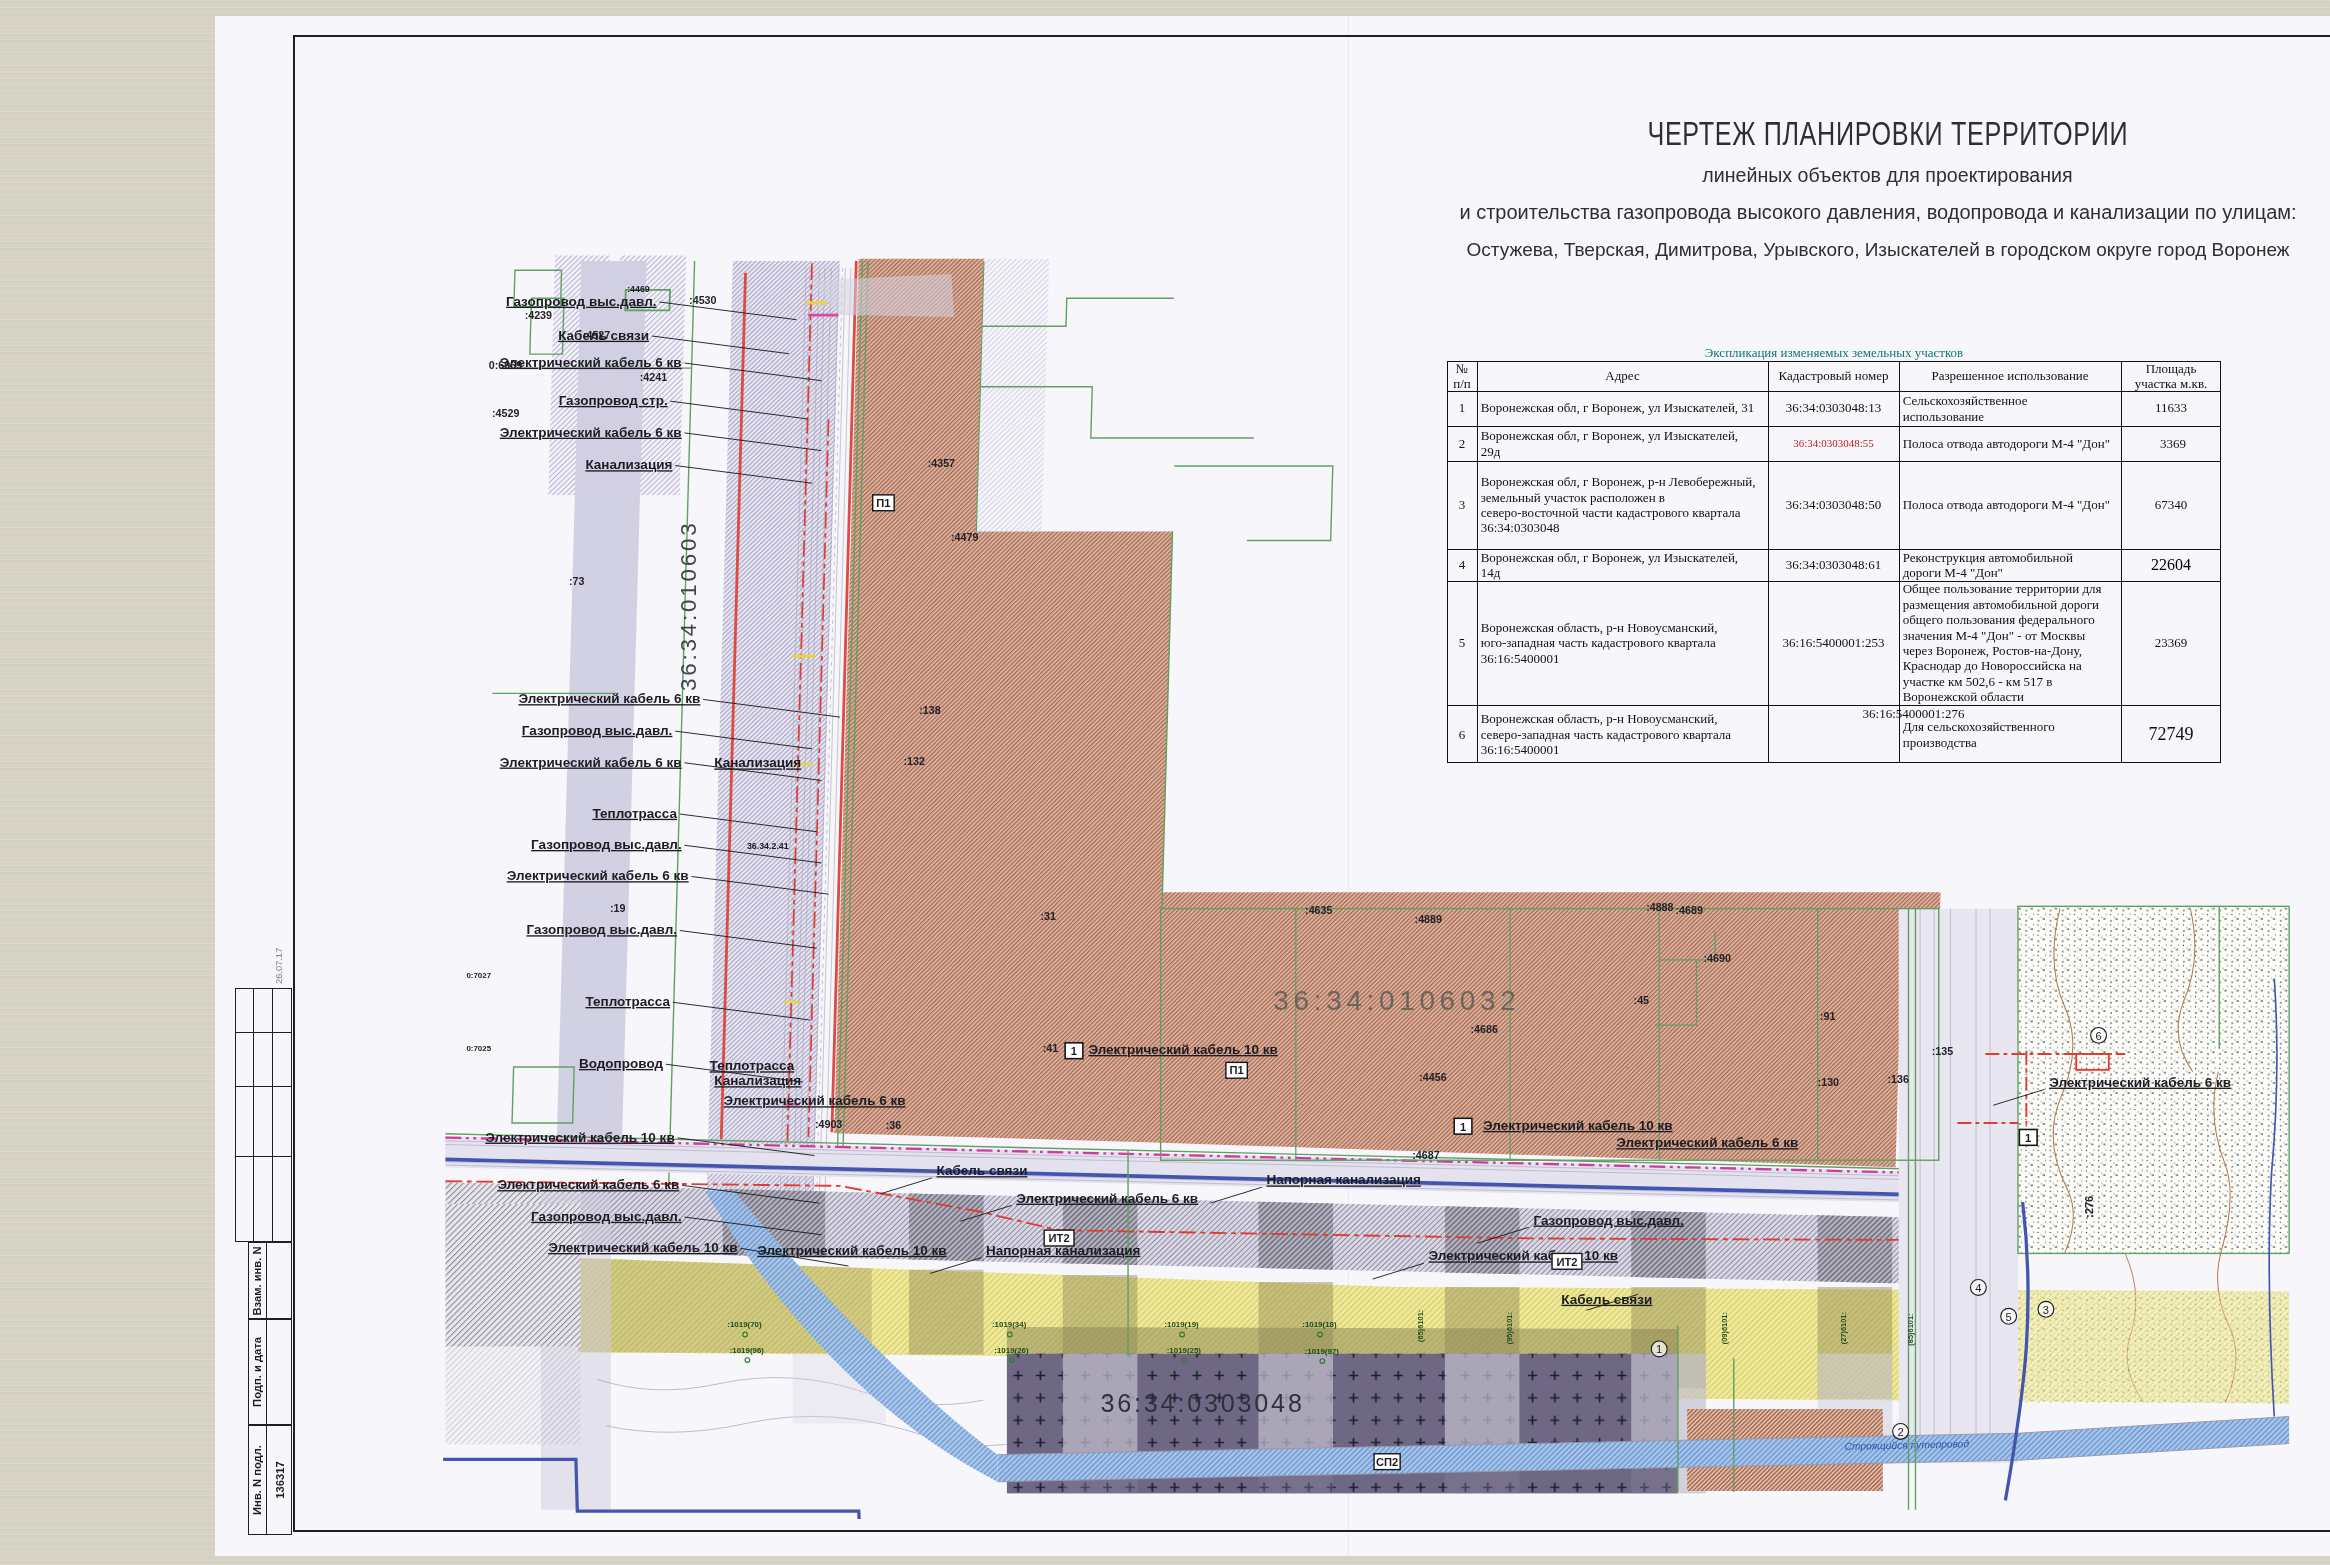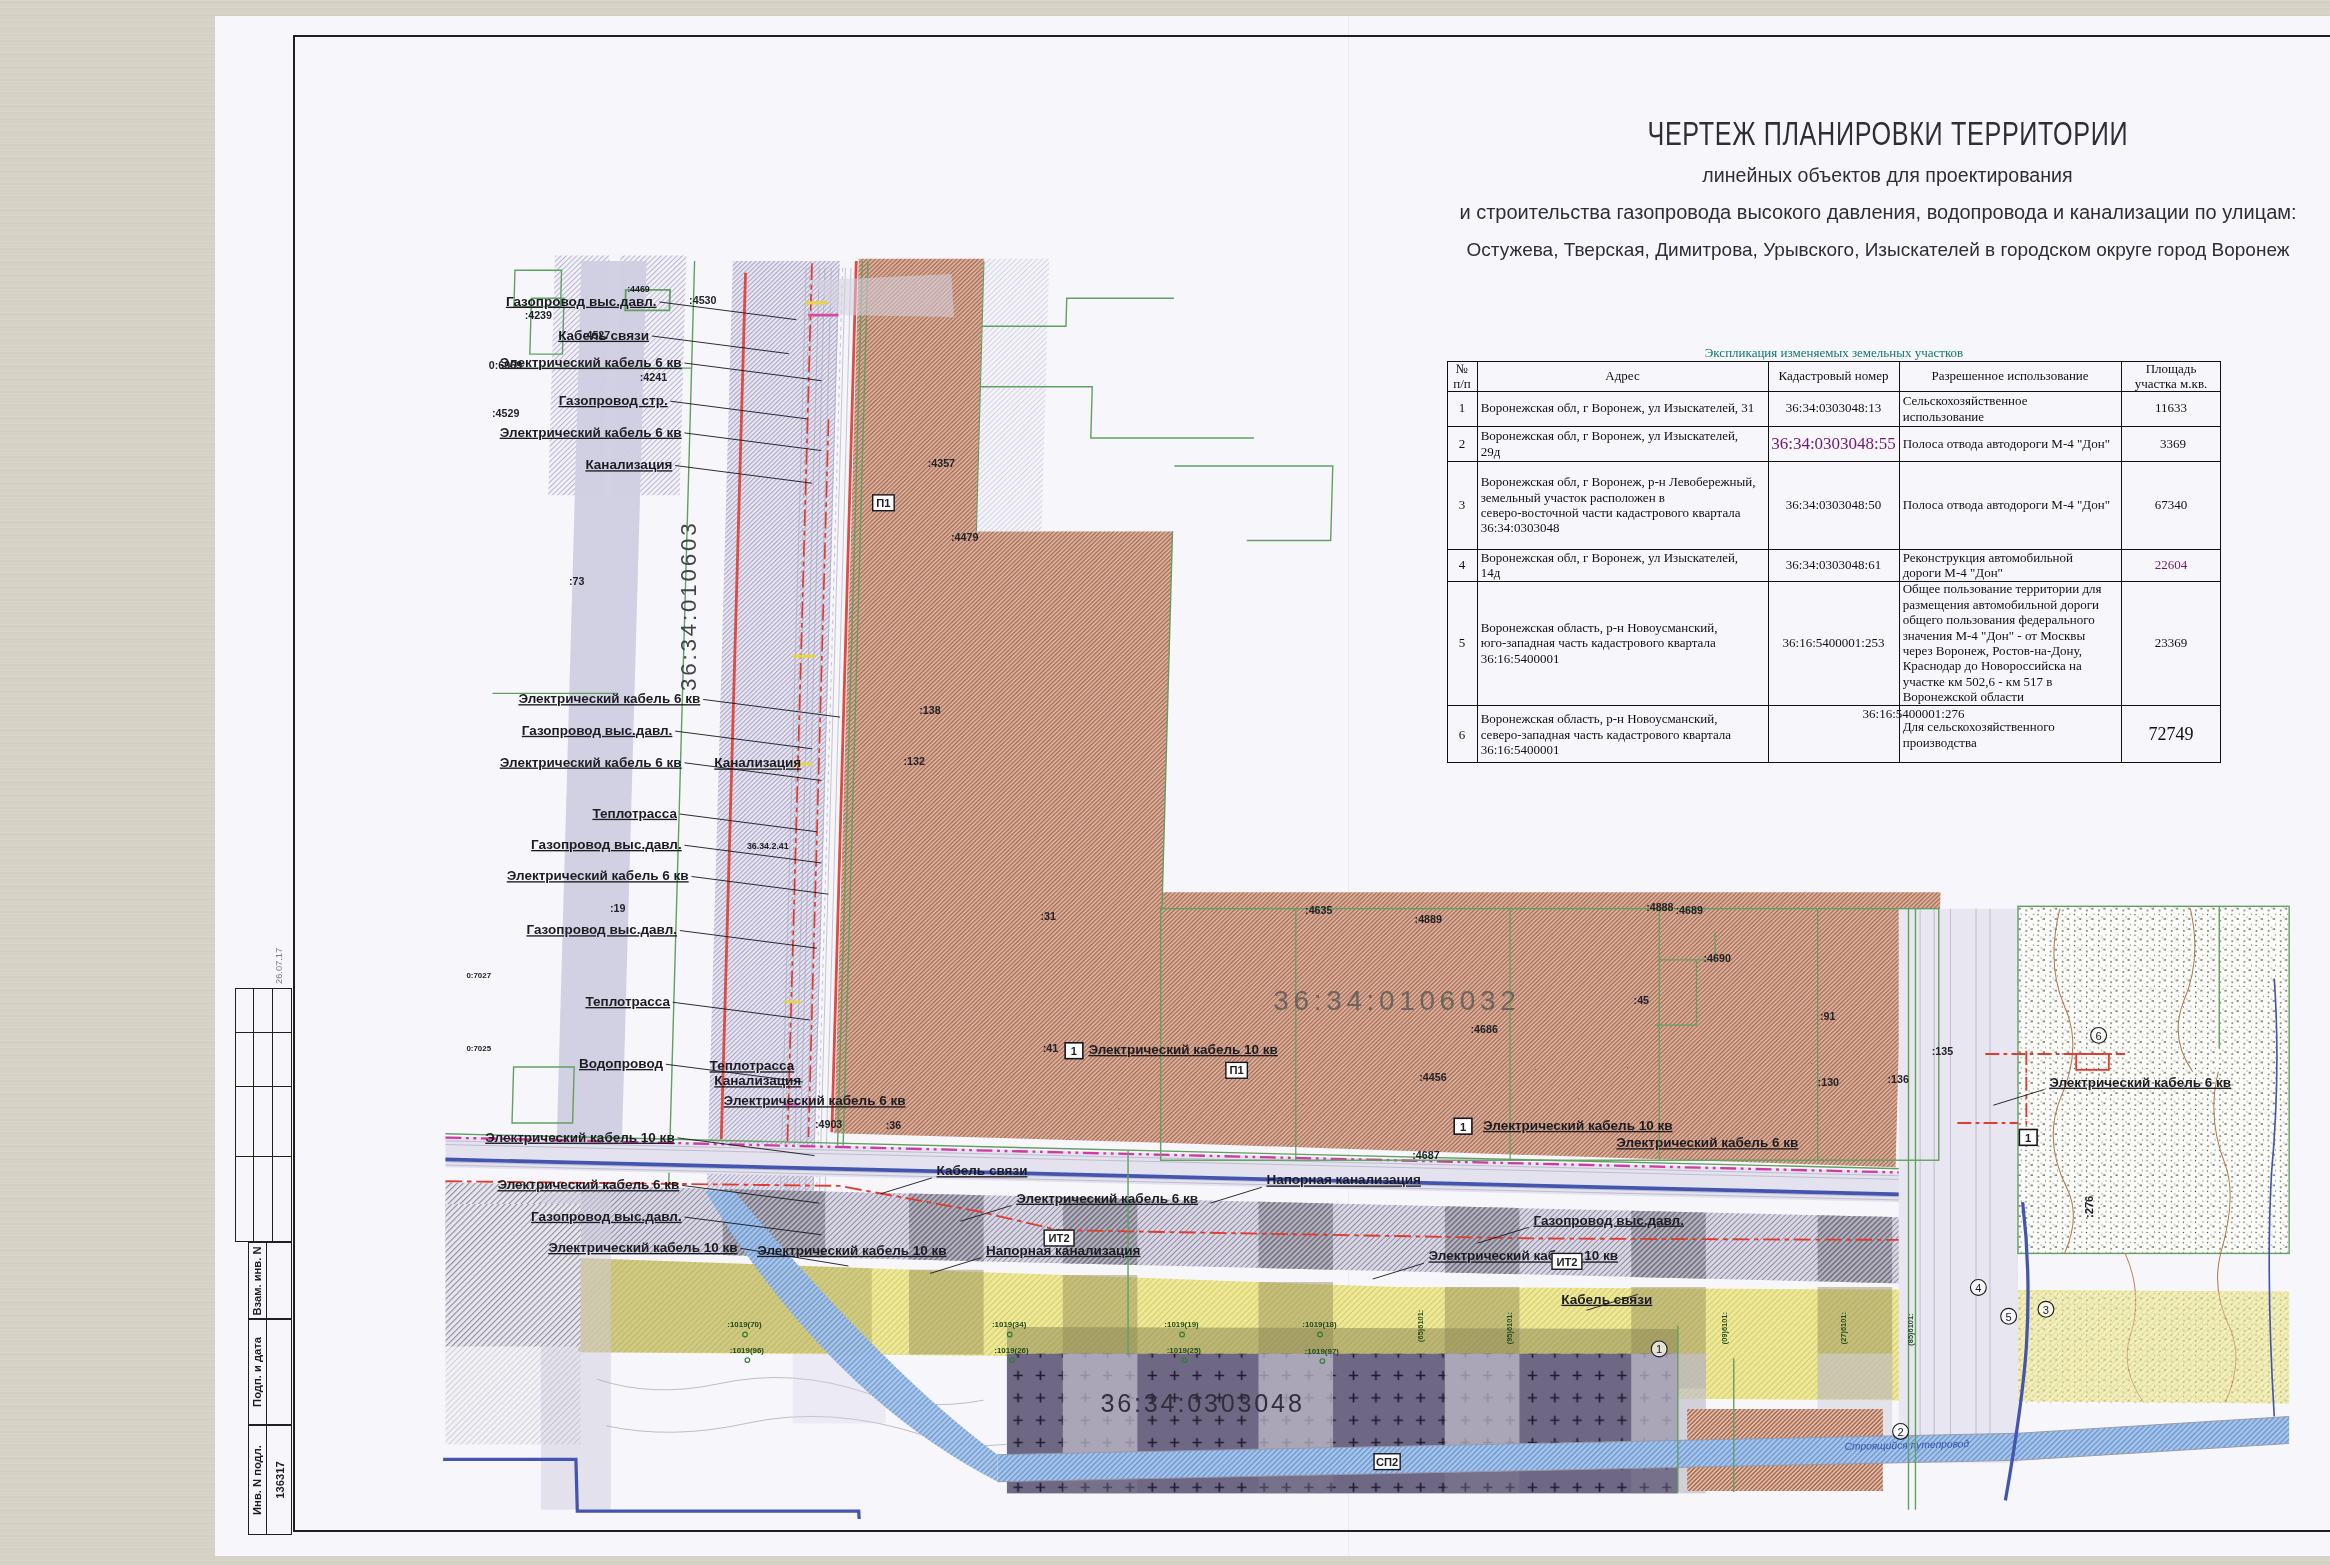--- a/index.html
+++ b/index.html
@@ -88,21 +88,21 @@
 <div class="abs" style="left:2121px;top:391px;width:100px;height:34px;display:flex;align-items:center;justify-content:center;box-sizing:border-box;padding:0.9px 3.7px;">
     <div style="font-family:'Liberation Serif',serif;font-size:13px;color:#101014;line-height:15.4px;text-align:center;">11633</div>
   </div>
 <div class="abs" style="left:1447px;top:426px;width:30px;height:35px;display:flex;align-items:center;justify-content:center;box-sizing:border-box;padding:0.9px 3.7px;">
     <div style="font-family:'Liberation Serif',serif;font-size:13px;color:#101014;line-height:15.4px;text-align:center;">2</div>
   </div>
 <div class="abs" style="left:1477px;top:426px;width:291px;height:35px;display:flex;align-items:center;justify-content:flex-start;box-sizing:border-box;padding:0.9px 3.7px;">
     <div style="font-family:'Liberation Serif',serif;font-size:13px;color:#101014;line-height:15.4px;text-align:left;">Воронежская обл, г Воронеж, ул Изыскателей,<br>29д</div>
   </div>
 <div class="abs" style="left:1768px;top:426px;width:131px;height:35px;display:flex;align-items:center;justify-content:center;box-sizing:border-box;padding:0.9px 3.7px;">
-    <div style="font-family:'Liberation Serif',serif;font-size:17px;color:#701a75;line-height:15.4px;text-align:center;">36:34:0303048:55</div>
+    <div style="font-family:'Liberation Serif',serif;font-size:11px;color:#b91c1c;line-height:15.4px;text-align:center;">36:34:0303048:55</div>
   </div>
 <div class="abs" style="left:1899px;top:426px;width:222px;height:35px;display:flex;align-items:center;justify-content:flex-start;box-sizing:border-box;padding:0.9px 3.7px;">
     <div style="font-family:'Liberation Serif',serif;font-size:13px;color:#101014;line-height:15.4px;text-align:left;">Полоса отвода автодороги М-4 "Дон"</div>
   </div>
 <div class="abs" style="left:2121px;top:426px;width:104px;height:35px;display:flex;align-items:center;justify-content:center;box-sizing:border-box;padding:0.9px 3.7px;">
     <div style="font-family:'Liberation Serif',serif;font-size:13px;color:#101014;line-height:15.4px;text-align:center;">3369</div>
   </div>
 <div class="abs" style="left:1447px;top:461px;width:30px;height:88px;display:flex;align-items:center;justify-content:center;box-sizing:border-box;padding:0.9px 3.7px;">
     <div style="font-family:'Liberation Serif',serif;font-size:13px;color:#101014;line-height:15.4px;text-align:center;">3</div>
   </div>
@@ -124,21 +124,21 @@
 <div class="abs" style="left:1477px;top:549px;width:291px;height:32px;display:flex;align-items:center;justify-content:flex-start;box-sizing:border-box;padding:0.9px 3.7px;">
     <div style="font-family:'Liberation Serif',serif;font-size:13px;color:#101014;line-height:15.4px;text-align:left;">Воронежская обл, г Воронеж, ул Изыскателей,<br>14д</div>
   </div>
 <div class="abs" style="left:1768px;top:549px;width:131px;height:32px;display:flex;align-items:center;justify-content:center;box-sizing:border-box;padding:0.9px 3.7px;">
     <div style="font-family:'Liberation Serif',serif;font-size:13px;color:#101014;line-height:15.4px;text-align:center;">36:34:0303048:61</div>
   </div>
 <div class="abs" style="left:1899px;top:549px;width:222px;height:32px;display:flex;align-items:center;justify-content:flex-start;box-sizing:border-box;padding:0.9px 3.7px;">
     <div style="font-family:'Liberation Serif',serif;font-size:13px;color:#101014;line-height:15.4px;text-align:left;">Реконструкция автомобильной<br>дороги М-4 "Дон"</div>
   </div>
 <div class="abs" style="left:2121px;top:549px;width:100px;height:32px;display:flex;align-items:center;justify-content:center;box-sizing:border-box;padding:0.9px 3.7px;">
-    <div style="font-family:'Liberation Serif',serif;font-size:13px;color:#701a75;line-height:15.4px;text-align:center;">22604</div>
+    <div style="font-family:'Liberation Serif',serif;font-size:16px;color:#000000;line-height:15.4px;text-align:center;">22604</div>
   </div>
 <div class="abs" style="left:1447px;top:581px;width:30px;height:124px;display:flex;align-items:center;justify-content:center;box-sizing:border-box;padding:0.9px 3.7px;">
     <div style="font-family:'Liberation Serif',serif;font-size:13px;color:#101014;line-height:15.4px;text-align:center;">5</div>
   </div>
 <div class="abs" style="left:1477px;top:581px;width:291px;height:124px;display:flex;align-items:center;justify-content:flex-start;box-sizing:border-box;padding:0.9px 3.7px;">
     <div style="font-family:'Liberation Serif',serif;font-size:13px;color:#101014;line-height:15.4px;text-align:left;">Воронежская область, р-н Новоусманский,<br>юго-западная часть кадастрового квартала<br>36:16:5400001</div>
   </div>
 <div class="abs" style="left:1768px;top:581px;width:131px;height:124px;display:flex;align-items:center;justify-content:center;box-sizing:border-box;padding:0.9px 3.7px;">
     <div style="font-family:'Liberation Serif',serif;font-size:13px;color:#101014;line-height:15.4px;text-align:center;">36:16:5400001:253</div>
   </div>

